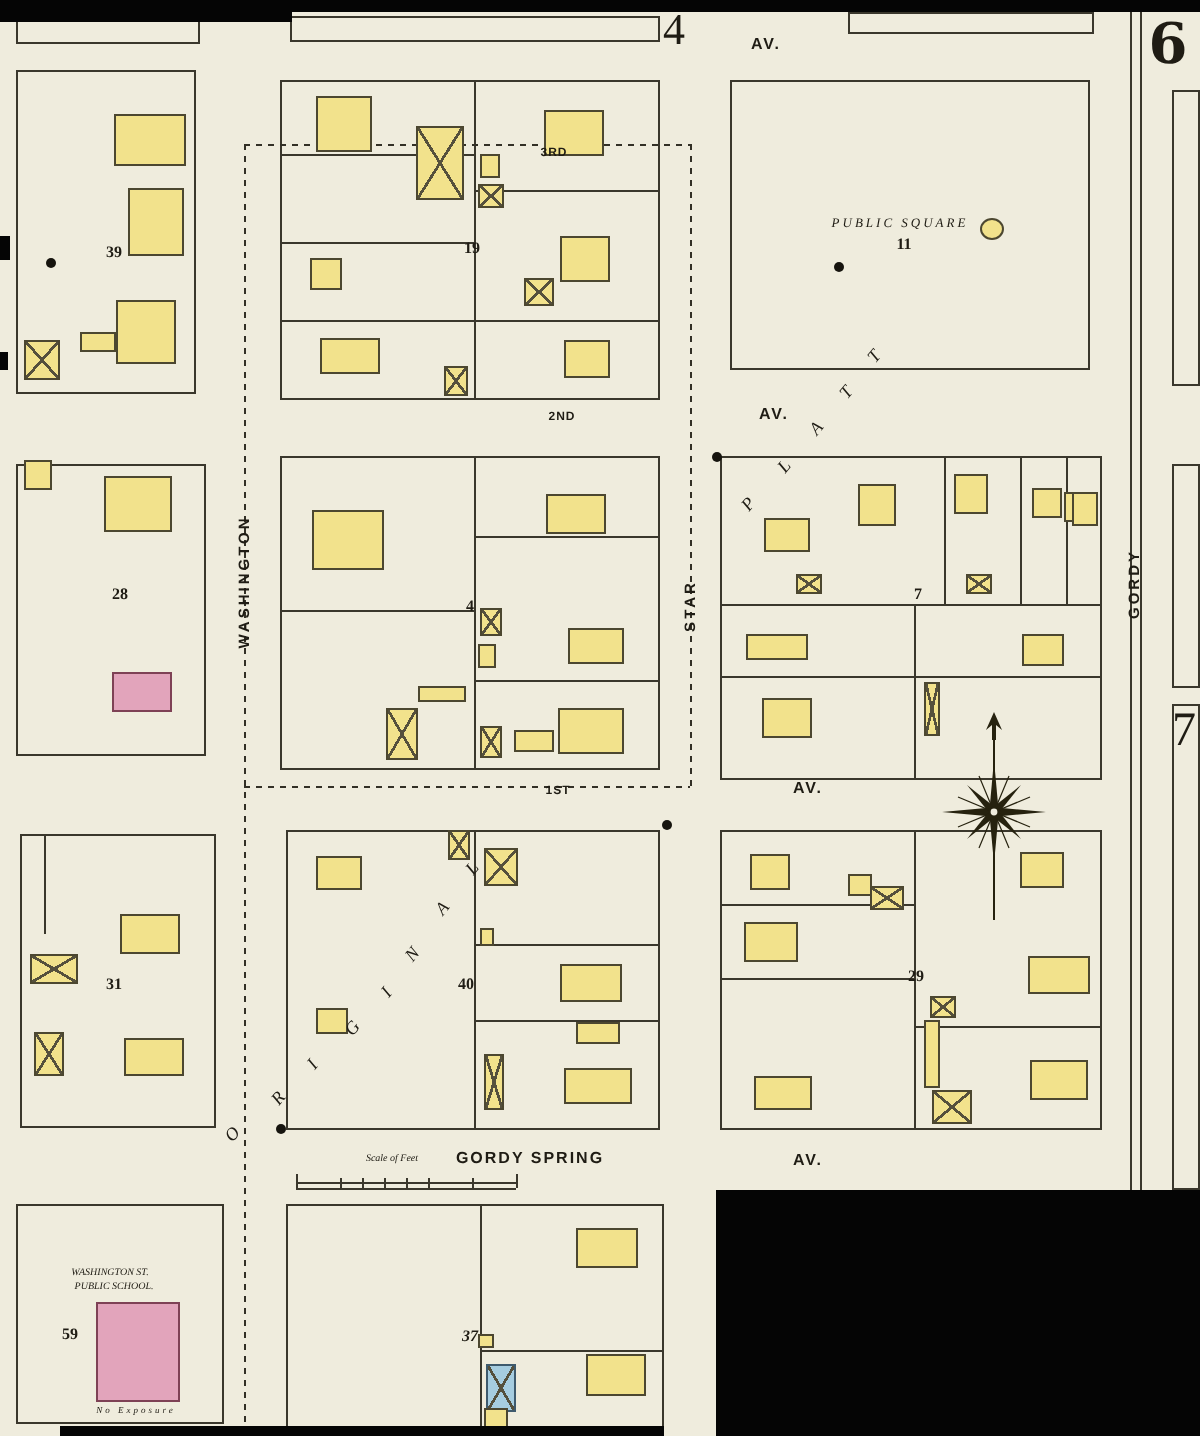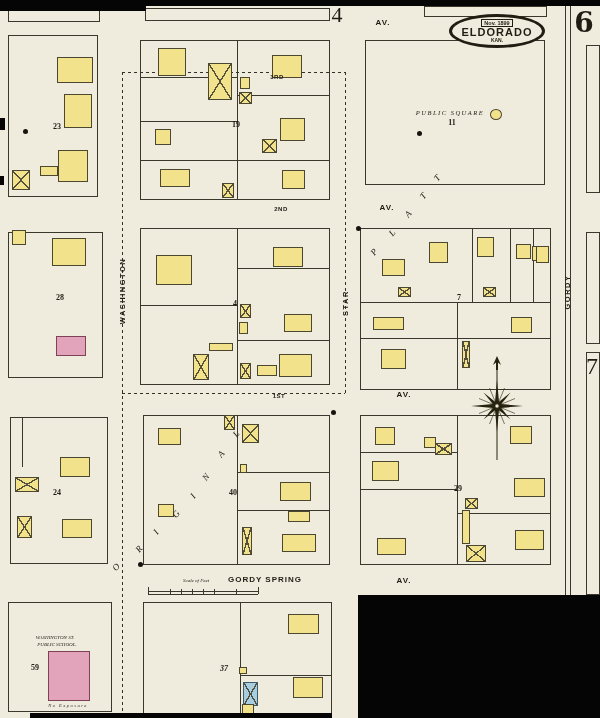--- a/index.html
+++ b/index.html
@@ -39,25 +39,20 @@
   #badge .date{font-size:5.5px;font-weight:700;border:1px solid #211d12;padding:0 2px;line-height:6px;color:#211d12;}
   #badge .city{font-family:"Liberation Sans",sans-serif;font-weight:700;font-size:11px;letter-spacing:1px;line-height:11px;color:#211d12;}
   #badge .state{font-size:5px;font-weight:700;line-height:5px;color:#211d12;}
   #compass{position:absolute;transform:translate(-50%,-50%);z-index:4;}
 </style>
 </head>
 <body>
 
 <div id="stage">
 
-  <div id="badge" style="left: 497px; top: 31px;">
-    <span class="date">Nov. 1899</span>
-    <span class="city">ELDORADO</span>
-    <span class="state">KAN.</span>
-  </div>
 
   <svg id="compass" width="64" height="112" viewBox="-32 -56 64 112" style="left: 497px; top: 406px;">
     <line x1="0" y1="-48" x2="0" y2="54" stroke="#26220f" stroke-width="1"></line>
     <polygon points="0,-50 4,-41 1,-43.5 1,-36 -1,-36 -1,-43.5 -4,-41" fill="#26220f"></polygon>
     <g fill="#26220f">
       <polygon points="0,-26 2,-4 0,0 -2,-4"></polygon>
       <polygon points="26,0 4,2 0,0 4,-2"></polygon>
       <polygon points="0,26 -2,4 0,0 2,4"></polygon>
       <polygon points="-26,0 -4,-2 0,0 -4,2"></polygon>
       <polygon points="13.5,-13.5 3.5,-1 0,0 1,-3.5"></polygon>
@@ -215,28 +210,28 @@
     <div class="lbl av" style="left: 404px; top: 580px; transform: translate(-50%, -50%);">AV.</div>
     <div class="lbl av" style="left: 265px; top: 579px; transform: translate(-50%, -50%);">GORDY SPRING</div>
     <div class="lbl stn" style="left: 277px; top: 77px; transform: translate(-50%, -50%);">3RD</div>
     <div class="lbl stn" style="left: 281px; top: 209px; transform: translate(-50%, -50%);">2ND</div>
     <div class="lbl stn" style="left: 279px; top: 396px; transform: translate(-50%, -50%);">1ST</div>
     <div class="lbl vst" style="left: 122px; top: 291px; transform: translate(-50%, -50%) rotate(-90deg);">WASHINGTON</div>
     <div class="lbl vst" style="left: 345px; top: 303px; transform: translate(-50%, -50%) rotate(-90deg);">STAR</div>
     <div class="lbl vst" style="left: 567px; top: 292px; transform: translate(-50%, -50%) rotate(-90deg);">GORDY</div>
     <div class="lbl ps" style="left: 450px; top: 112px; transform: translate(-50%, -50%);">PUBLIC SQUARE</div>
     <div class="lbl bn" style="left: 452px; top: 122px; transform: translate(-50%, -50%);">11</div>
-    <div class="lbl bn" style="left: 57px; top: 126px; transform: translate(-50%, -50%);">23</div>
+    <div class="lbl bn" style="left: 57px; top: 126px; transform: translate(-50%, -50%);">39</div>
     <div class="lbl bn" style="left: 60px; top: 297px; transform: translate(-50%, -50%);">28</div>
-    <div class="lbl bn" style="left: 57px; top: 492px; transform: translate(-50%, -50%);">24</div>
+    <div class="lbl bn" style="left: 57px; top: 492px; transform: translate(-50%, -50%);">31</div>
     <div class="lbl bn" style="left: 35px; top: 667px; transform: translate(-50%, -50%);">59</div>
     <div class="lbl bn" style="left: 236px; top: 124px; transform: translate(-50%, -50%);">19</div>
     <div class="lbl bn" style="left: 235px; top: 303px; transform: translate(-50%, -50%);">4</div>
     <div class="lbl bn" style="left: 233px; top: 492px; transform: translate(-50%, -50%);">40</div>
-    <div class="lbl bn" style="left: 224px; top: 668px; transform: translate(-50%, -50%); font-style: italic;">37</div>
+    <div class="lbl bn" style="left: 235px; top: 668px; transform: translate(-50%, -50%); font-style: italic;">37</div>
     <div class="lbl bn" style="left: 459px; top: 297px; transform: translate(-50%, -50%);">7</div>
     <div class="lbl bn" style="left: 458px; top: 488px; transform: translate(-50%, -50%);">29</div>
     <div class="lbl n4" style="left: 337px; top: 15px; transform: translate(-50%, -50%);">4</div>
     <div class="lbl n6" style="left: 584px; top: 22px; transform: translate(-50%, -50%);">6</div>
     <div class="lbl n7" style="left: 592px; top: 366px; transform: translate(-50%, -50%);">7</div>
     <div class="lbl diag" style="left: 116px; top: 567px; transform: translate(-50%, -50%) rotate(-50deg);">O</div>
     <div class="lbl diag" style="left: 139px; top: 549px; transform: translate(-50%, -50%) rotate(-50deg);">R</div>
     <div class="lbl diag" style="left: 156px; top: 532px; transform: translate(-50%, -50%) rotate(-50deg);">I</div>
     <div class="lbl diag" style="left: 176px; top: 514px; transform: translate(-50%, -50%) rotate(-50deg);">G</div>
     <div class="lbl diag" style="left: 193px; top: 496px; transform: translate(-50%, -50%) rotate(-50deg);">I</div>

